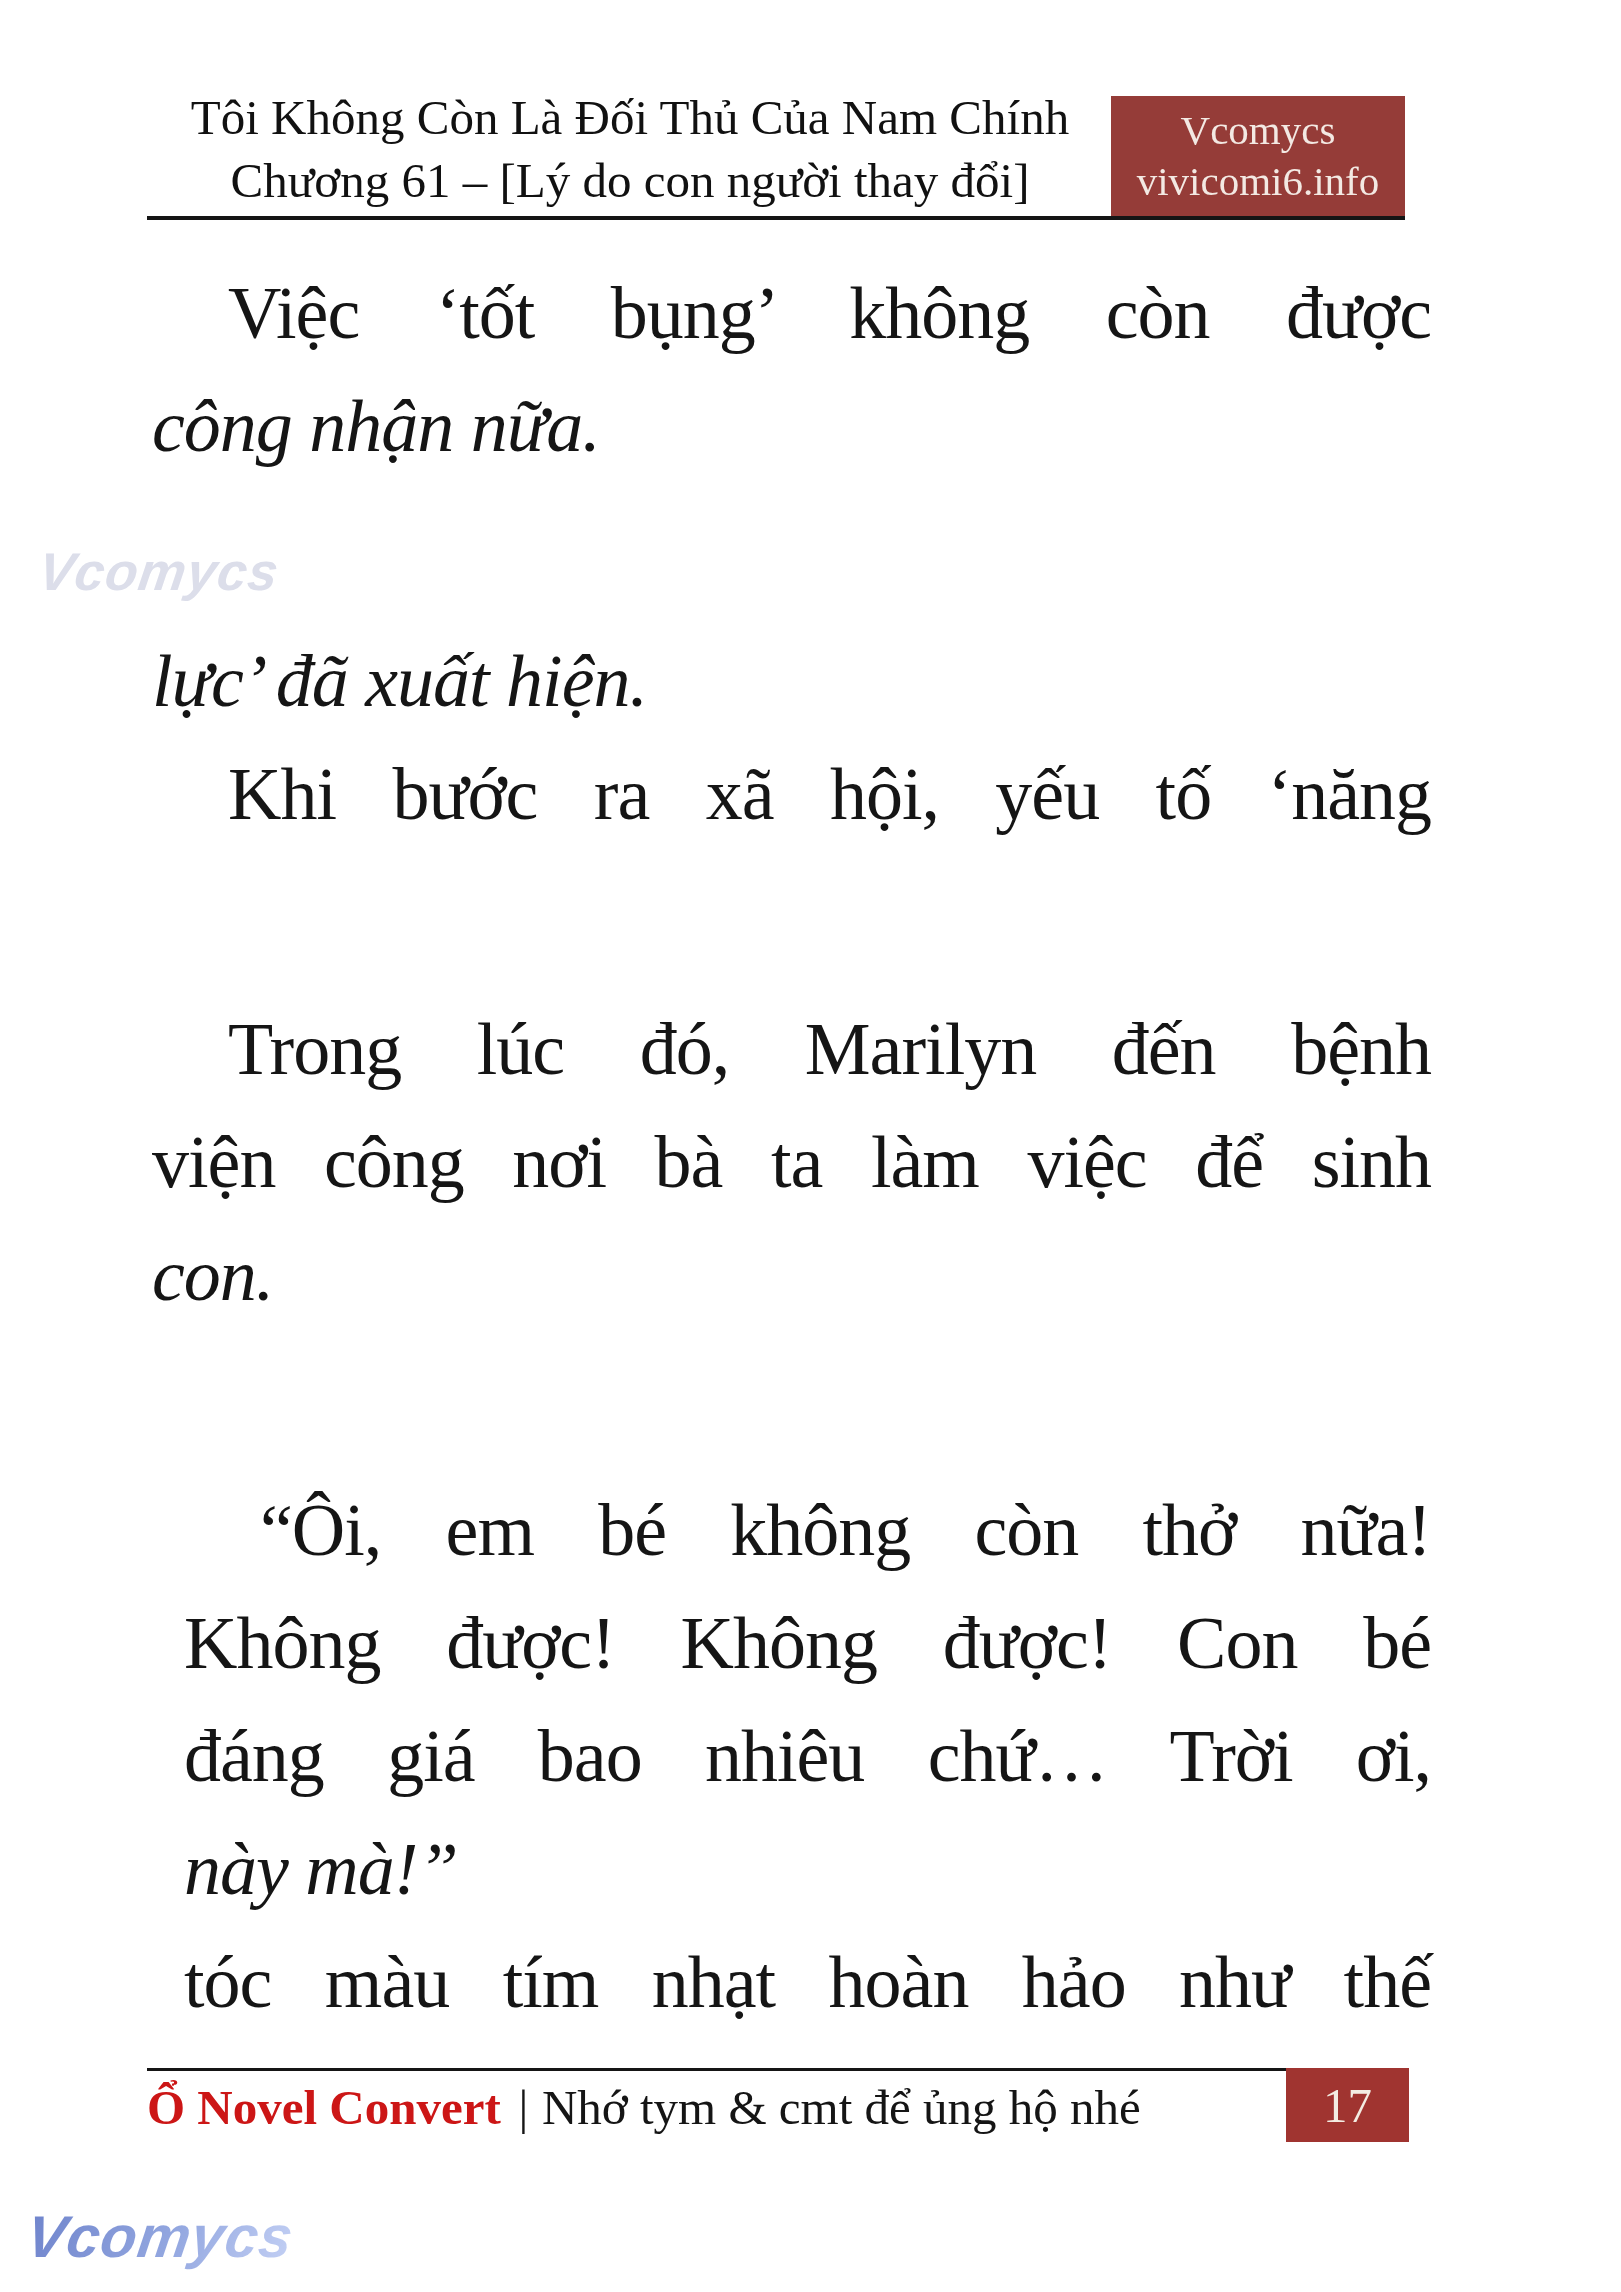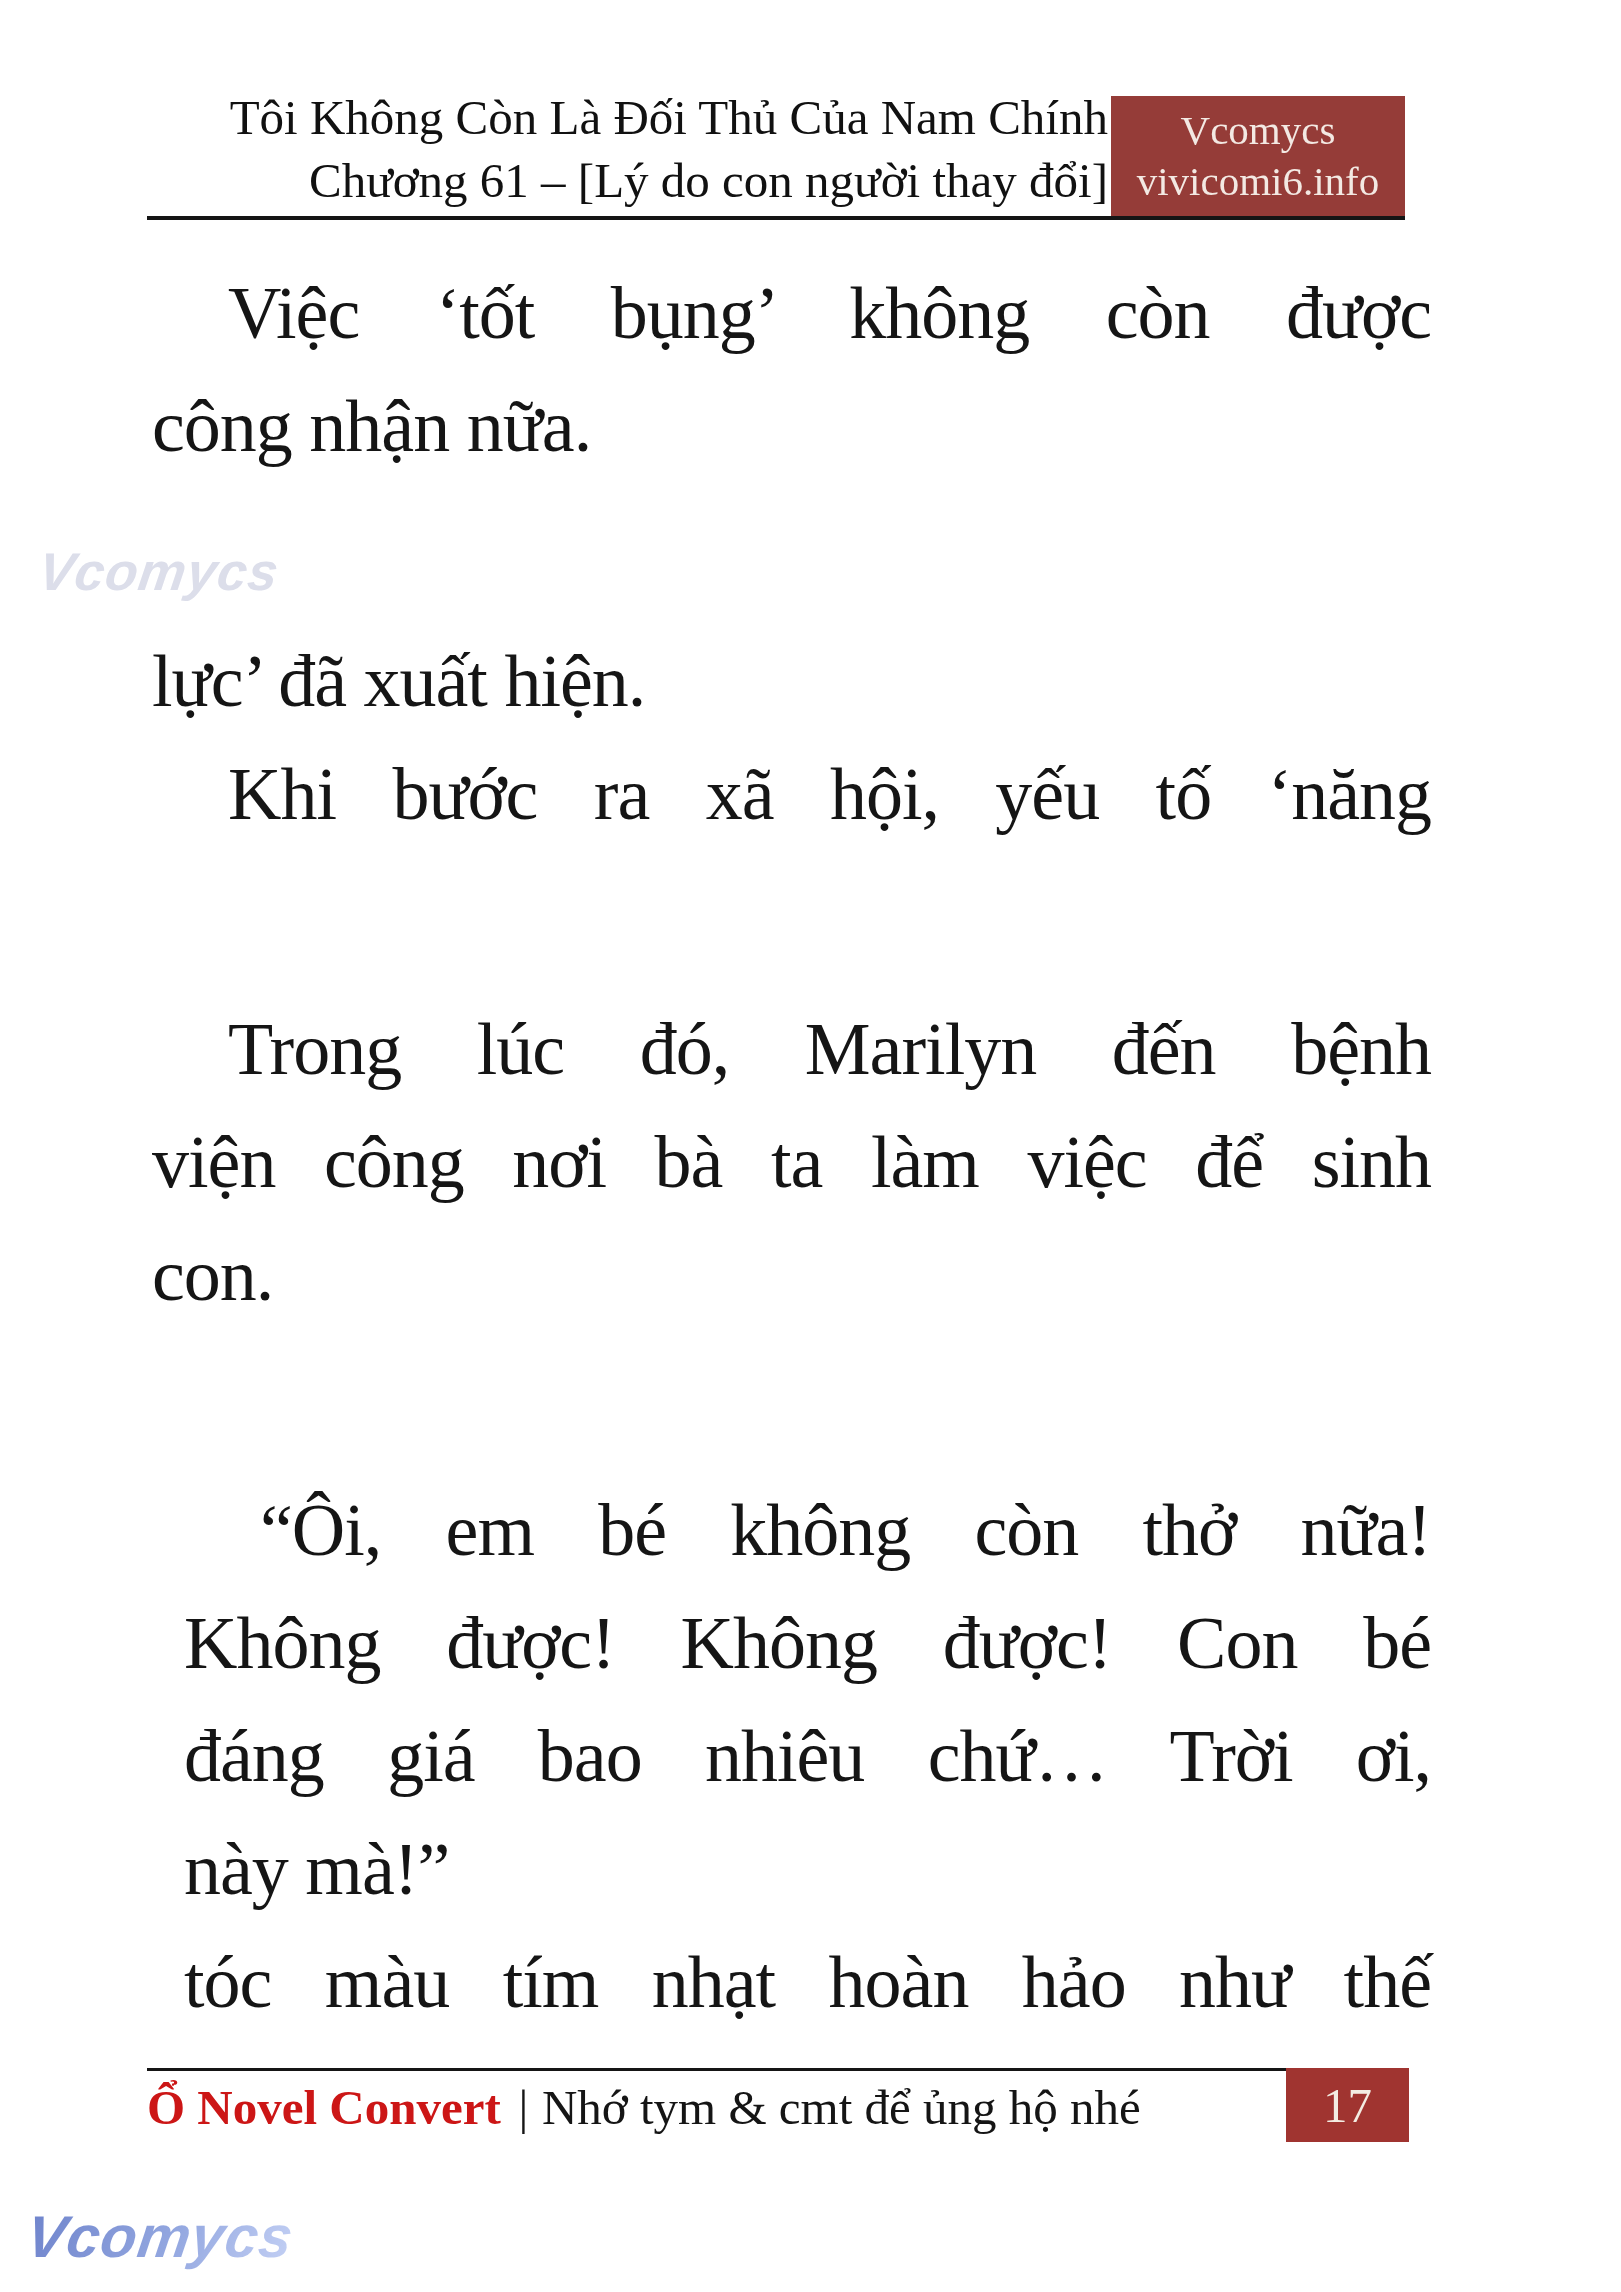--- a/index.html
+++ b/index.html
@@ -11,21 +11,21 @@
     overflow: hidden;
     font-family: "Liberation Serif", "DejaVu Serif", serif;
     color: var(--text-black, #151515);
   }
 
   
   .header-title {
     position: absolute;
     left: 152px; top: 86px;
     width: 956px;
-    text-align: right;
+    text-align: center;
     font-size: 49px;
     line-height: 63px;
     white-space: nowrap;
     color: #111;
   }
   .badge {
     position: absolute;
     left: 1111px; top: 96px;
     width: 294px; height: 120px;
     background: var(--badge-red, #953c38);
@@ -53,21 +53,21 @@
     line-height: 113px;
   }
   .para { margin: 0 0 142px 0; }
   .para:last-child { margin-bottom: 0; margin-left: 32px; }
   .line {
     text-align: justify;
     text-align-last: justify;
     letter-spacing: -1px;
   }
   .line.first { padding-left: 76px; }
-  .line.last { text-align-last: left; }
+  .line.last { text-align-last: left; font-style: italic; }
 
   
   .wm {
     position: absolute;
     font-family: "Liberation Sans", "DejaVu Sans", sans-serif;
     font-style: italic;
     font-weight: bold;
     letter-spacing: 1px;
     transform: skewX(-8deg);
     user-select: none;

